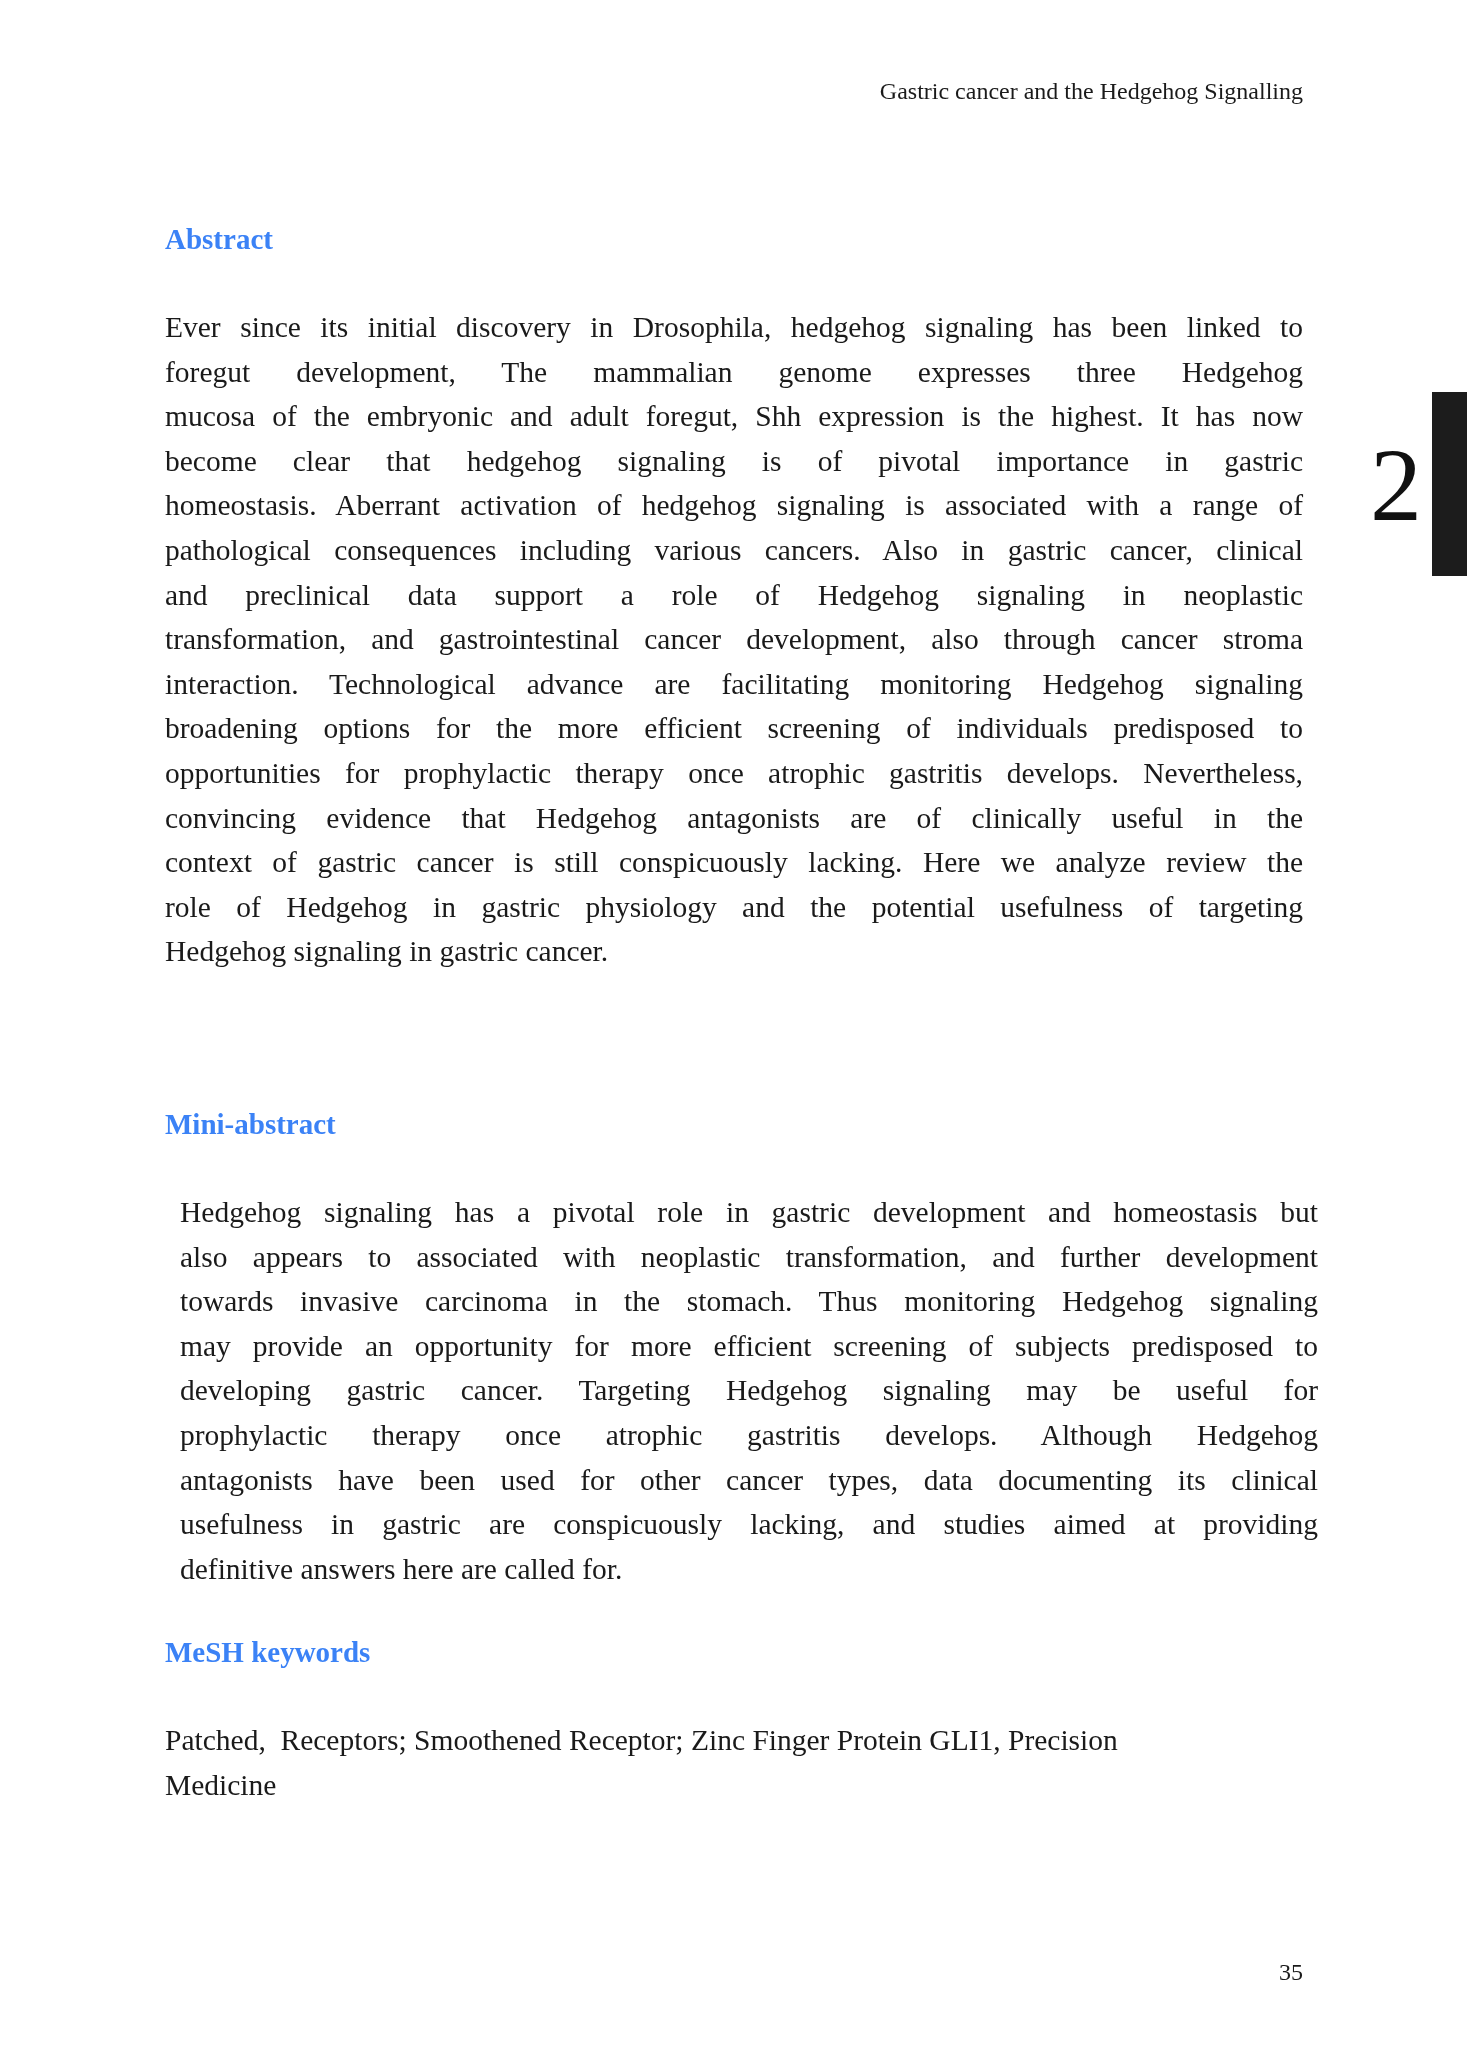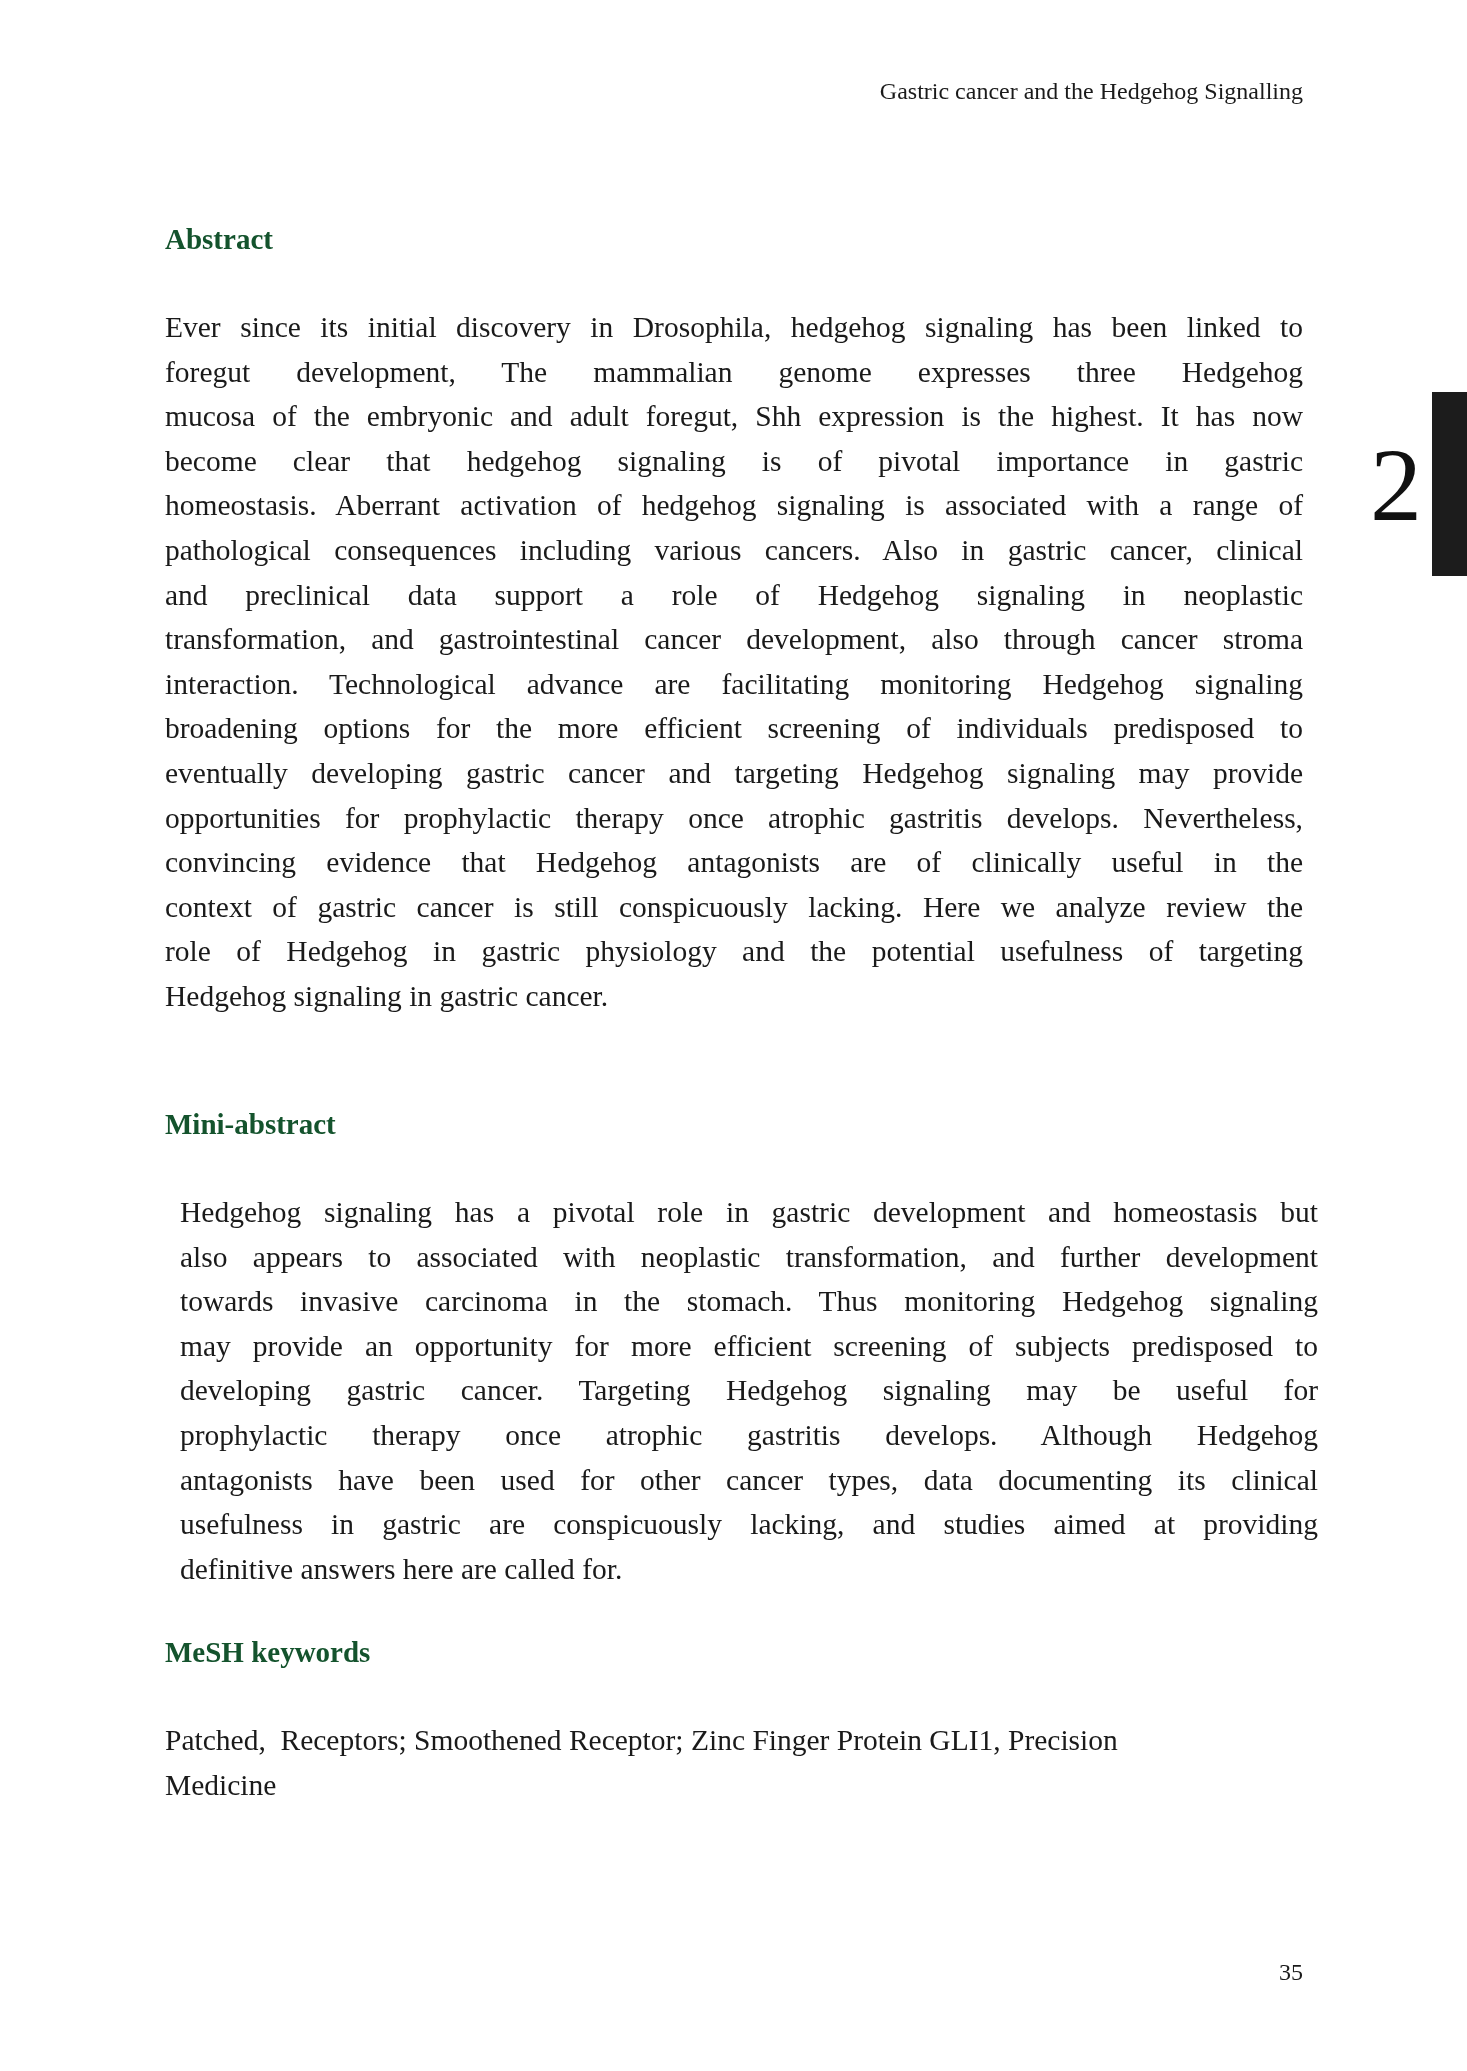--- a/index.html
+++ b/index.html
@@ -17,21 +17,21 @@
     }
     .chapter-num {
       position: absolute; left: 1370px; top: 430px;
       font-size: 104px; line-height: 110px; color: #111;
     }
     .content {
       position: absolute; left: 165px; width: 1138px; top: 0;
     }
     .heading {
       position: absolute; left: 0;
-      font-weight: bold; font-size: 29px; line-height: 34px; color: #14532d;
+      font-weight: bold; font-size: 29px; line-height: 34px; color: #3b82f6;
     }
     .para { position: absolute; left: 0; width: 1138px; }
     .line {
       display: block; height: 44.6px; line-height: 44.6px;
       font-size: 29.5px; text-align: justify; text-align-last: justify;
       white-space: nowrap; overflow: visible;
     }
     .line.last { text-align-last: left; }
     .line-inner { display: block; text-align: justify; text-align-last: justify; white-space: normal; }
     .line.last .line-inner { text-align-last: left; }
@@ -74,23 +74,20 @@
         <span class="line-inner">and preclinical data support a role of Hedgehog signaling in neoplastic</span>
       </span>
     <span class="line">
         <span class="line-inner">transformation, and gastrointestinal cancer development, also through cancer stroma</span>
       </span>
     <span class="line">
         <span class="line-inner">interaction. Technological advance are facilitating monitoring Hedgehog signaling</span>
       </span>
     <span class="line">
         <span class="line-inner">broadening options for the more efficient screening of individuals predisposed to</span>
-      </span>
-    <span class="line">
-        <span class="line-inner">eventually developing gastric cancer and targeting Hedgehog signaling may provide</span>
       </span>
     <span class="line">
         <span class="line-inner">opportunities for prophylactic therapy once atrophic gastritis develops. Nevertheless,</span>
       </span>
     <span class="line">
         <span class="line-inner">convincing evidence that Hedgehog antagonists are of clinically useful in the</span>
       </span>
     <span class="line">
         <span class="line-inner">context of gastric cancer is still conspicuously lacking. Here we analyze review the</span>
       </span>

